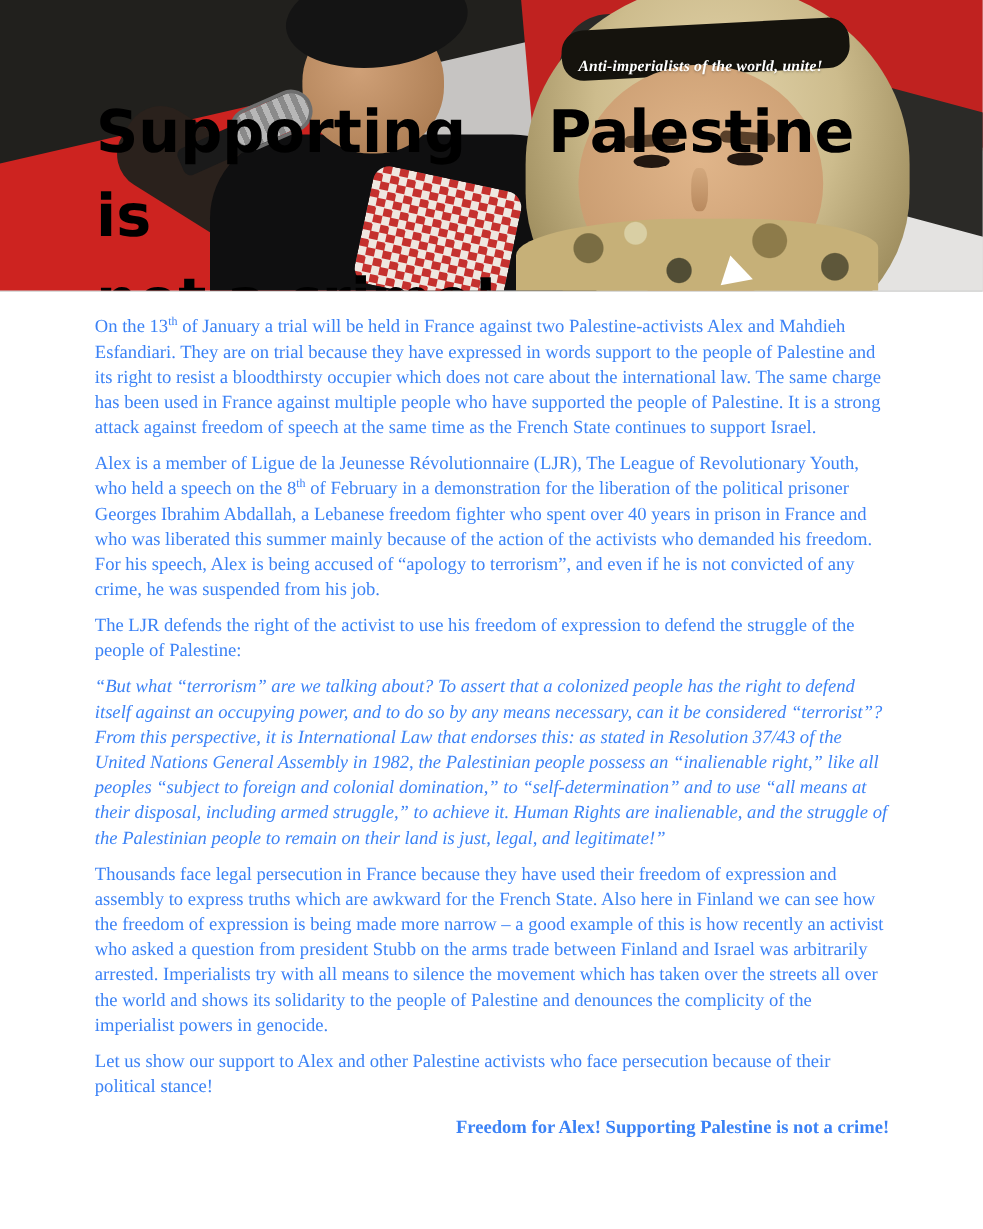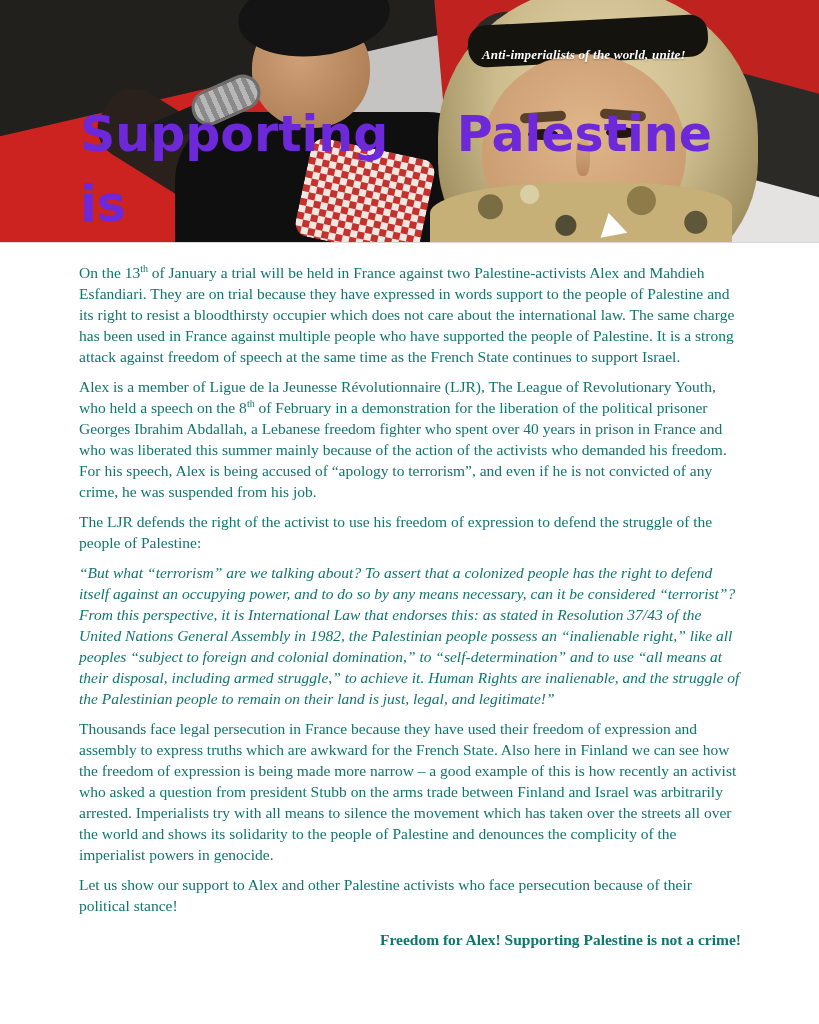--- a/index.html
+++ b/index.html
@@ -64,32 +64,32 @@
                    border-left:24px solid #ffffff; border-top:13px solid transparent;
                    border-bottom:13px solid transparent; transform:rotate(18deg); }
 
   .hero-slogan {
     position:absolute; left:482px; top:47px;
     color:#ffffff; font-family:"Liberation Serif","DejaVu Serif",serif;
     font-style:italic; font-weight:bold; font-size:13px; letter-spacing:.2px;
     text-shadow:0 1px 2px rgba(0,0,0,.35);
   }
   .hero-title {
-    position:absolute; left:80px; top:100px; width:632px; margin:0;
-    color:#6d28d9; font-family:"DejaVu Sans","Liberation Sans",sans-serif;
+    position:absolute; left:80px; top:76px; width:632px; margin:0;
+    color:#000000; font-family:"DejaVu Sans","Liberation Sans",sans-serif;
     font-weight:700; font-size:49px; line-height:70px; letter-spacing:0;
   }
   .hero-title .line1 { display:block; text-align:justify; text-align-last:justify; }
   .hero-title .line2 { display:block; }
 
   
   .article { width:662px; margin:19px 78px 0 79px; }
   .article p {
     margin:0 0 9px 0;
-    font-size:15.5px; line-height:21px; color:#0f766e;
+    font-size:15.5px; line-height:21px; color:#3b82f6;
     font-family:"Liberation Serif","DejaVu Serif",serif;
   }
   .article p.quote { font-style:italic; }
   .article sup { font-size:10px; line-height:0; }
   .closing {
     text-align:right;
     font-family:"DejaVu Sans","Liberation Sans",sans-serif;
     font-weight:700; font-size:16.5px; color:#111111;
     margin-top:13px !important;
   }

